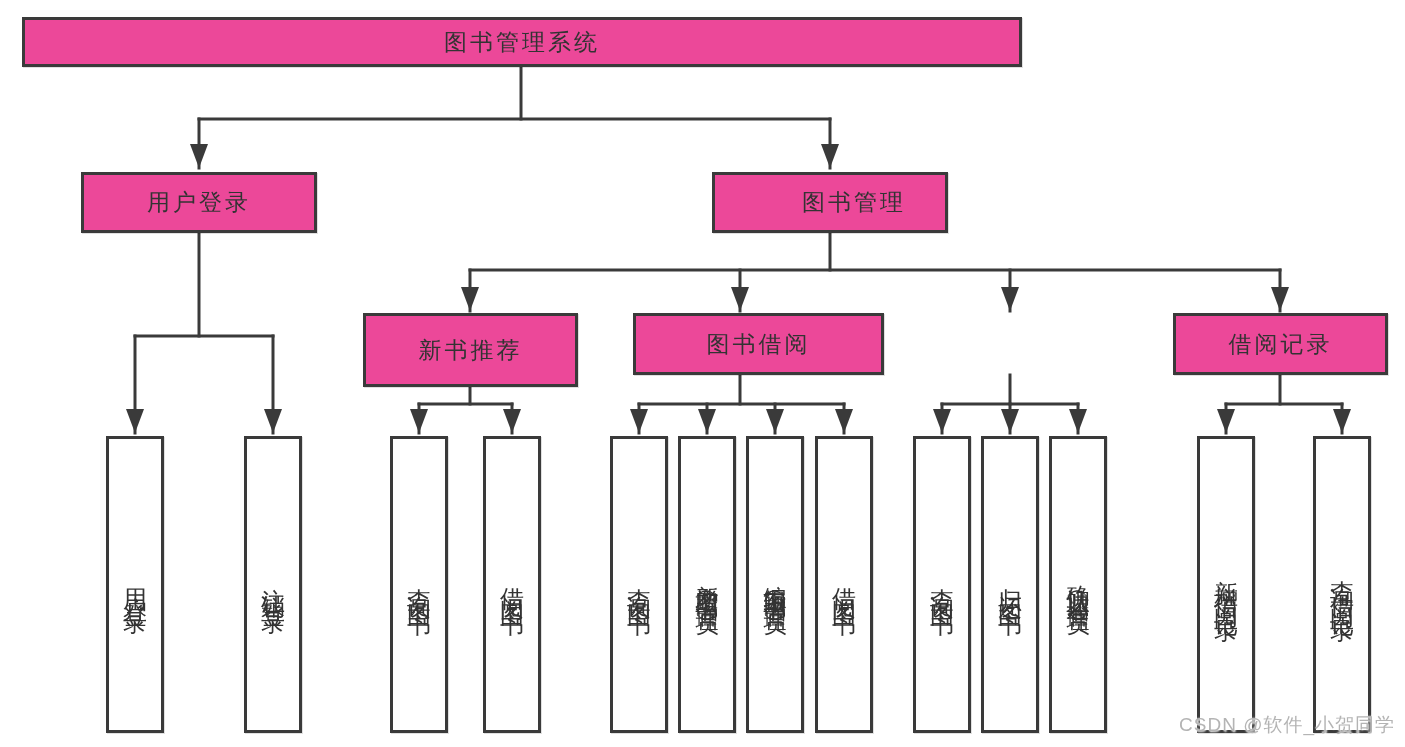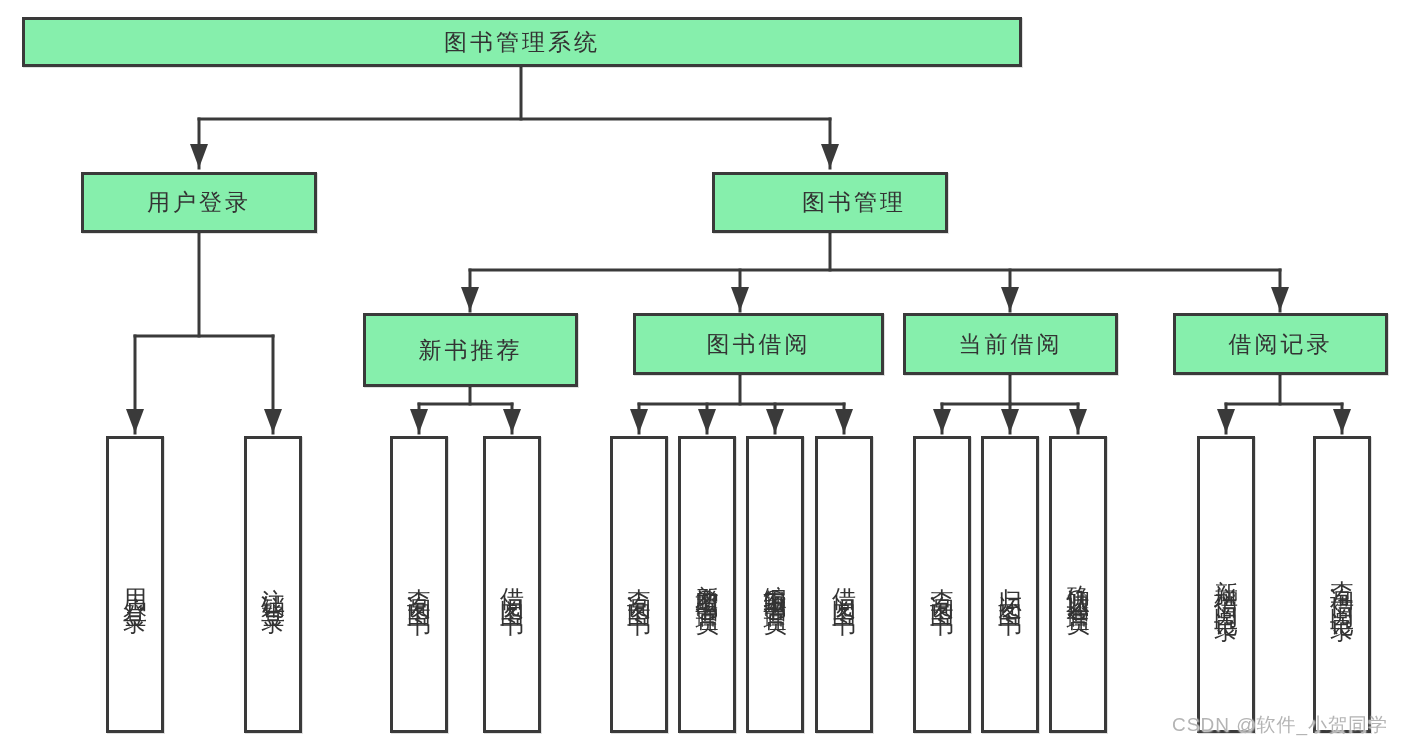--- a/index.html
+++ b/index.html
@@ -14,21 +14,21 @@
   }
   .wires {
     position: absolute;
     left: 0; top: 0;
     width: 1405px; height: 747px;
     pointer-events: none;
   }
   .node {
     position: absolute;
     box-sizing: border-box;
-    background: #86efac;
+    background: #ec4899;
     border: 3px solid #3a3a3a;
     display: flex;
     align-items: center;
     justify-content: center;
     box-shadow: 1px 1px 0 rgba(0,0,0,0.12);
   }
   .node .hlabel {
     font-size: 23px;
     letter-spacing: 3px;
     color: #333333;
@@ -52,21 +52,21 @@
     text-orientation: mixed;
     font-size: 24px;
     line-height: 1;
     letter-spacing: 8px;
     color: #333333;
     white-space: nowrap;
   }
   .vtext.tight { letter-spacing: 4px; font-size: 23px; }
   .watermark {
     position: absolute;
-    right: 17px;
+    right: 10px;
     top: 712px;
     font-size: 19px;
     letter-spacing: 1px;
     color: #b4b4b4;
     text-shadow: 0 0 2px #ffffff, 1px 1px 2px #ffffff;
     white-space: nowrap;
   }
 </style>
 </head>
 <body>
@@ -133,23 +133,20 @@
   <div class="node" style="left:712px; top:172px; width:236px; height:61px;padding-left:48px;">
     <span class="hlabel">图书管理</span>
   </div>
 
   <div class="node" style="left:363px; top:313px; width:215px; height:74px;">
     <span class="hlabel">新书推荐</span>
   </div>
   <div class="node" style="left:633px; top:313px; width:251px; height:62px;">
     <span class="hlabel">图书借阅</span>
   </div>
-  <div class="node" style="left:903px; top:313px; width:215px; height:62px;">
-    <span class="hlabel">当前借阅</span>
-  </div>
   <div class="node" style="left:1173px; top:313px; width:215px; height:62px;">
     <span class="hlabel">借阅记录</span>
   </div>
 
   <div class="leaf" style="left:106px;">
     <span class="vtext">用户登录</span>
   </div>
   <div class="leaf" style="left:244px;">
     <span class="vtext">注销登录</span>
   </div>

